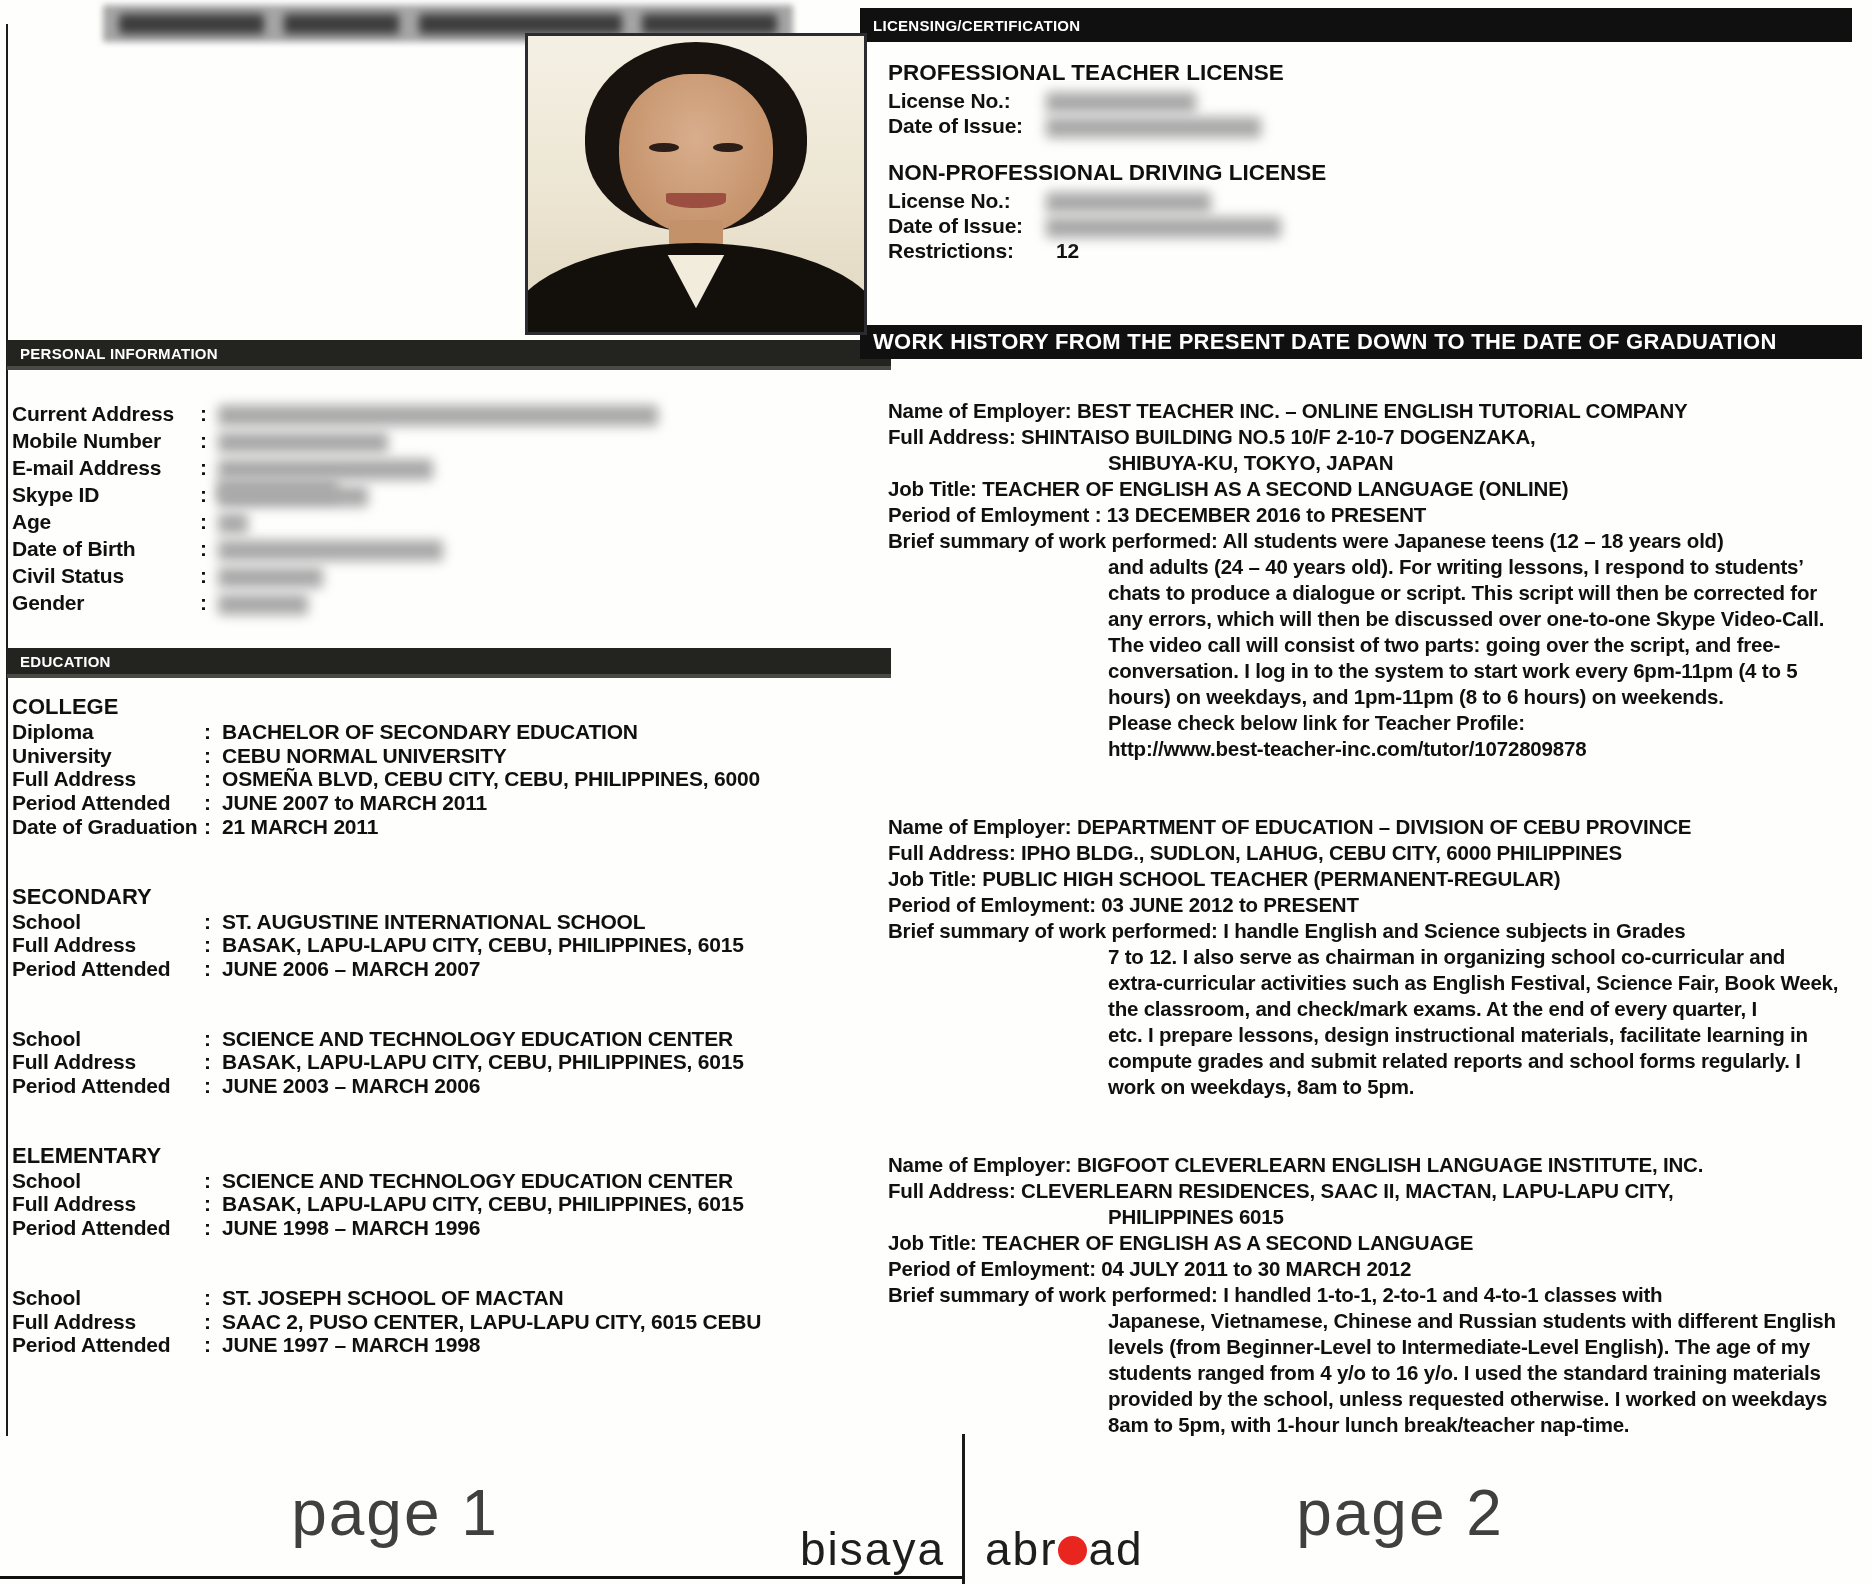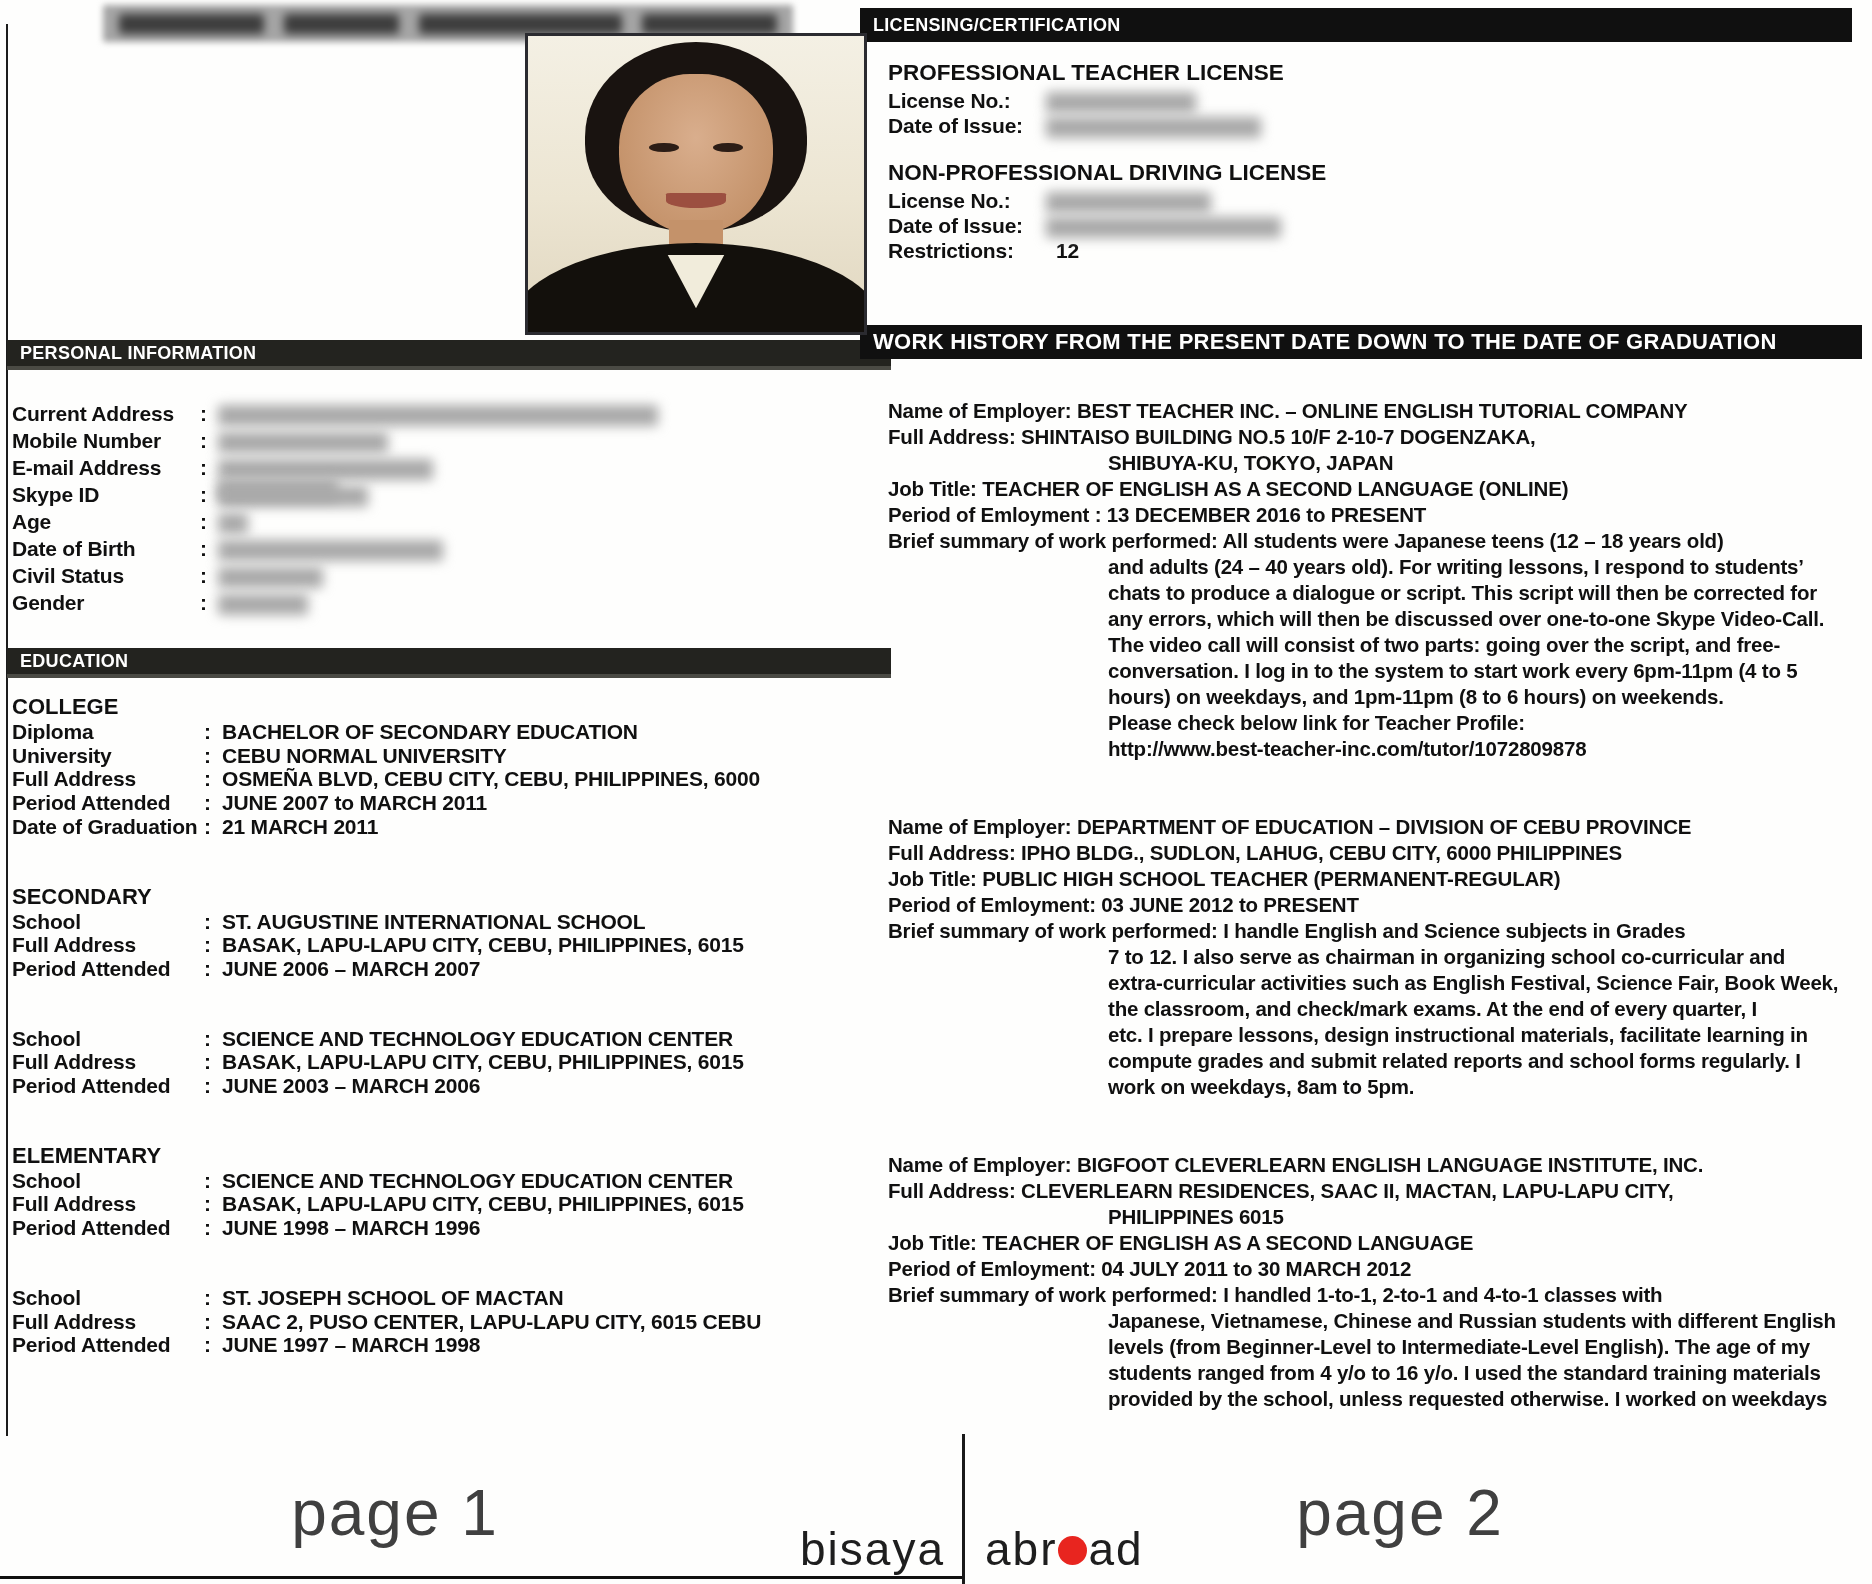--- a/index.html
+++ b/index.html
@@ -30,21 +30,21 @@
     background:radial-gradient(ellipse at 50% 40%,#d9ae8d 0%,#c4926a 75%,#aa7a55 100%);
     border-radius:48% 48% 52% 52%;}
   .photo .eye{position:absolute;width:9%;height:3.2%;background:#2c1d16;border-radius:50%;}
   .photo .mouth{position:absolute;left:41%;top:53%;width:18%;height:5%;background:#9c4f40;border-radius:10% 10% 60% 60%;}
   .photo .neck{position:absolute;left:42%;top:62%;width:16%;height:16%;background:#c4926a;}
   .photo .blazer{position:absolute;left:-6%;bottom:-2%;width:112%;height:32%;background:#13100c;border-radius:55% 55% 0 0/100% 100% 0 0;}
   .photo .collar{position:absolute;left:40%;bottom:6%;width:20%;height:20%;background:#f1ecdb;clip-path:polygon(8% 0,92% 0,50% 90%);}
   
   .bar{
     position:absolute;background:#23231f;color:#ffffff;font-weight:700;
-    font-size:18px;letter-spacing:.3px;display:flex;align-items:center;
+    font-size:15px;letter-spacing:.3px;display:flex;align-items:center;
     padding-left:13px;box-sizing:border-box;
   }
   .bar.p1{height:30px;border-bottom:4px solid #4a4a44;width:884px;left:7px;}
   .bar.p2{height:34px;background:#101010;}
   
   .p-rows{position:absolute;left:12px;top:400px;width:860px;font-size:21px;font-weight:700;letter-spacing:-0.2px;}
   .prow{height:27px;line-height:27px;position:relative;white-space:nowrap;}
   .lbl{display:inline-block;width:188px;}
   .cln{display:inline-block;width:18px;}
   .redact{display:inline-block;height:21px;background:#a9a9a9;filter:blur(6px);border-radius:2px;vertical-align:middle;}
@@ -234,20 +234,21 @@
       <div class="jl">Name of Employer: BIGFOOT CLEVERLEARN ENGLISH LANGUAGE INSTITUTE, INC.</div>
       <div class="jl">Full Address: CLEVERLEARN RESIDENCES, SAAC II, MACTAN, LAPU-LAPU CITY,</div>
       <div class="jl cont">PHILIPPINES 6015</div>
       <div class="jl">Job Title: TEACHER OF ENGLISH AS A SECOND LANGUAGE</div>
       <div class="jl">Period of Emloyment: 04 JULY 2011 to 30 MARCH 2012</div>
       <div class="jl">Brief summary of work performed: I handled 1-to-1, 2-to-1 and 4-to-1 classes with</div>
       <div class="jl cont">Japanese, Vietnamese, Chinese and Russian students with different English</div>
       <div class="jl cont">levels (from Beginner-Level to Intermediate-Level English). The age of my</div>
       <div class="jl cont">students ranged from 4 y/o to 16 y/o. I used the standard training materials</div>
       <div class="jl cont">provided by the school, unless requested otherwise. I worked on weekdays</div>
+      <div class="jl cont">8am to 5pm, with 1-hour lunch break/teacher nap-time.</div>
     </div>
 
   </div>
 
   <div class="page-label" style="left:245px;">page 1</div>
   <div class="page-label" style="left:1250px;">page 2</div>
 
   <div class="wm-left">bisaya</div>
   <div class="wm-right">
     <span>abr</span><span class="wm-dot"></span><span>ad</span>

